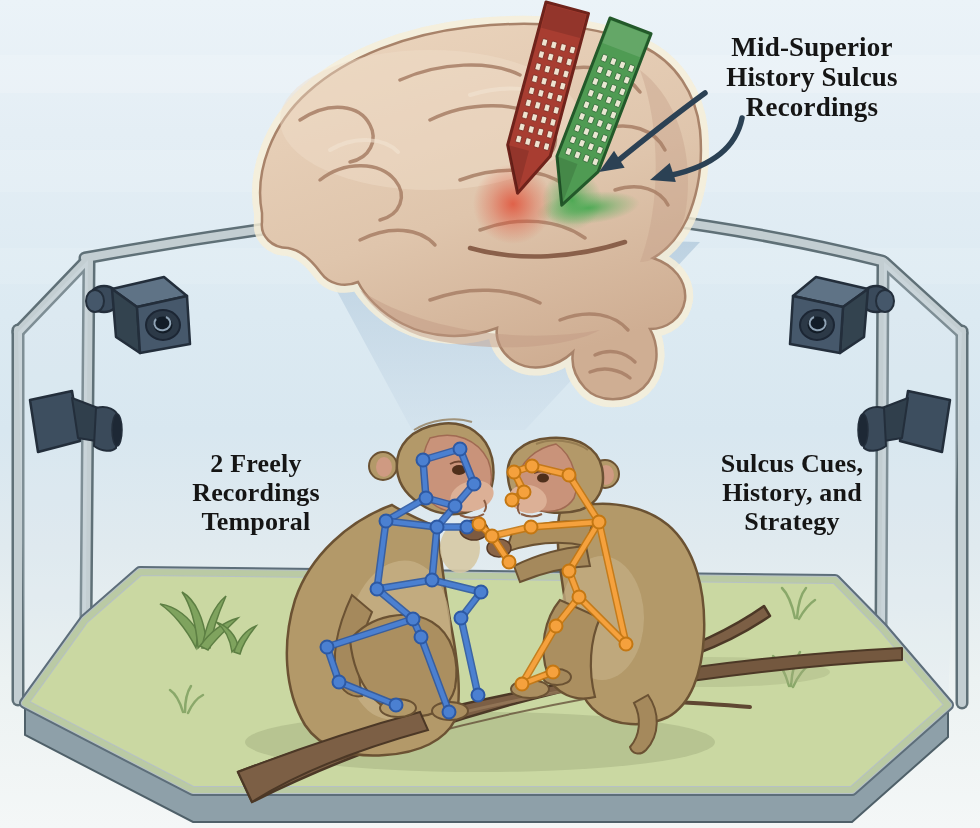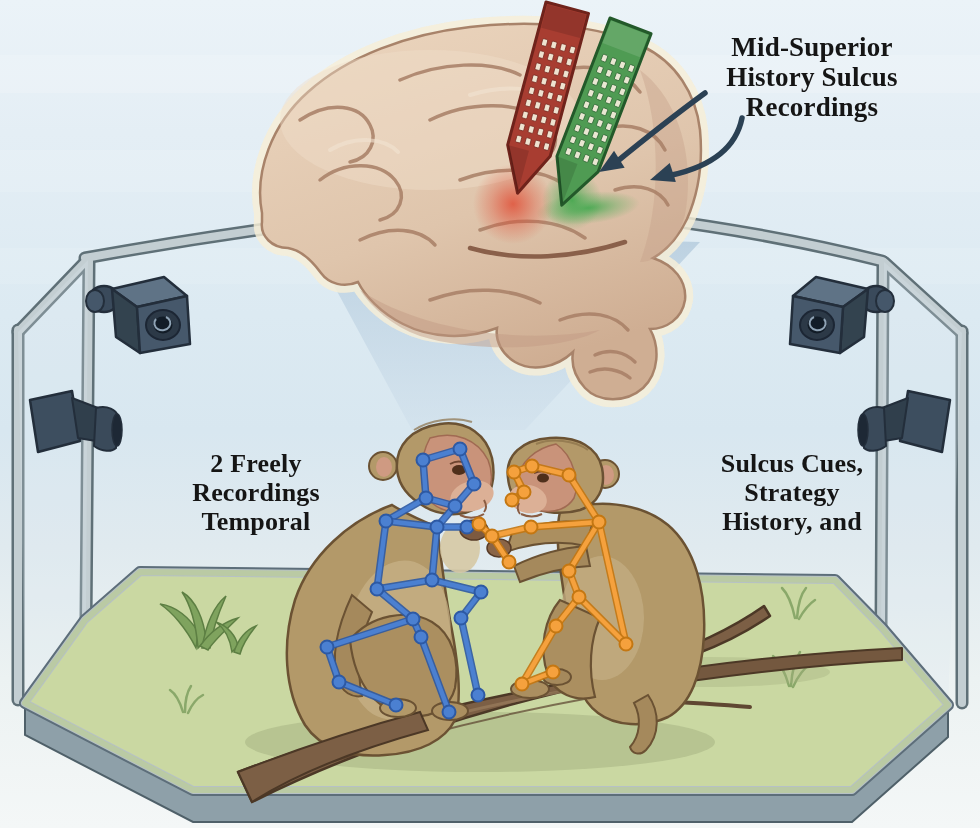--- a/index.html
+++ b/index.html
@@ -450,16 +450,16 @@
   <div>History Sulcus</div>
   <div>Recordings</div>
 </div>
 <div class="fig-label small" style="left:106px;top:449px;width:300px;">
   <div>2 Freely</div>
   <div>Recordings</div>
   <div>Temporal</div>
 </div>
 <div class="fig-label small" style="left:642px;top:449px;width:300px;">
   <div>Sulcus Cues,</div>
+  <div>History, and</div>
   <div>Strategy</div>
-  <div>History, and</div>
 </div>
 </div>
 
 </body></html>

